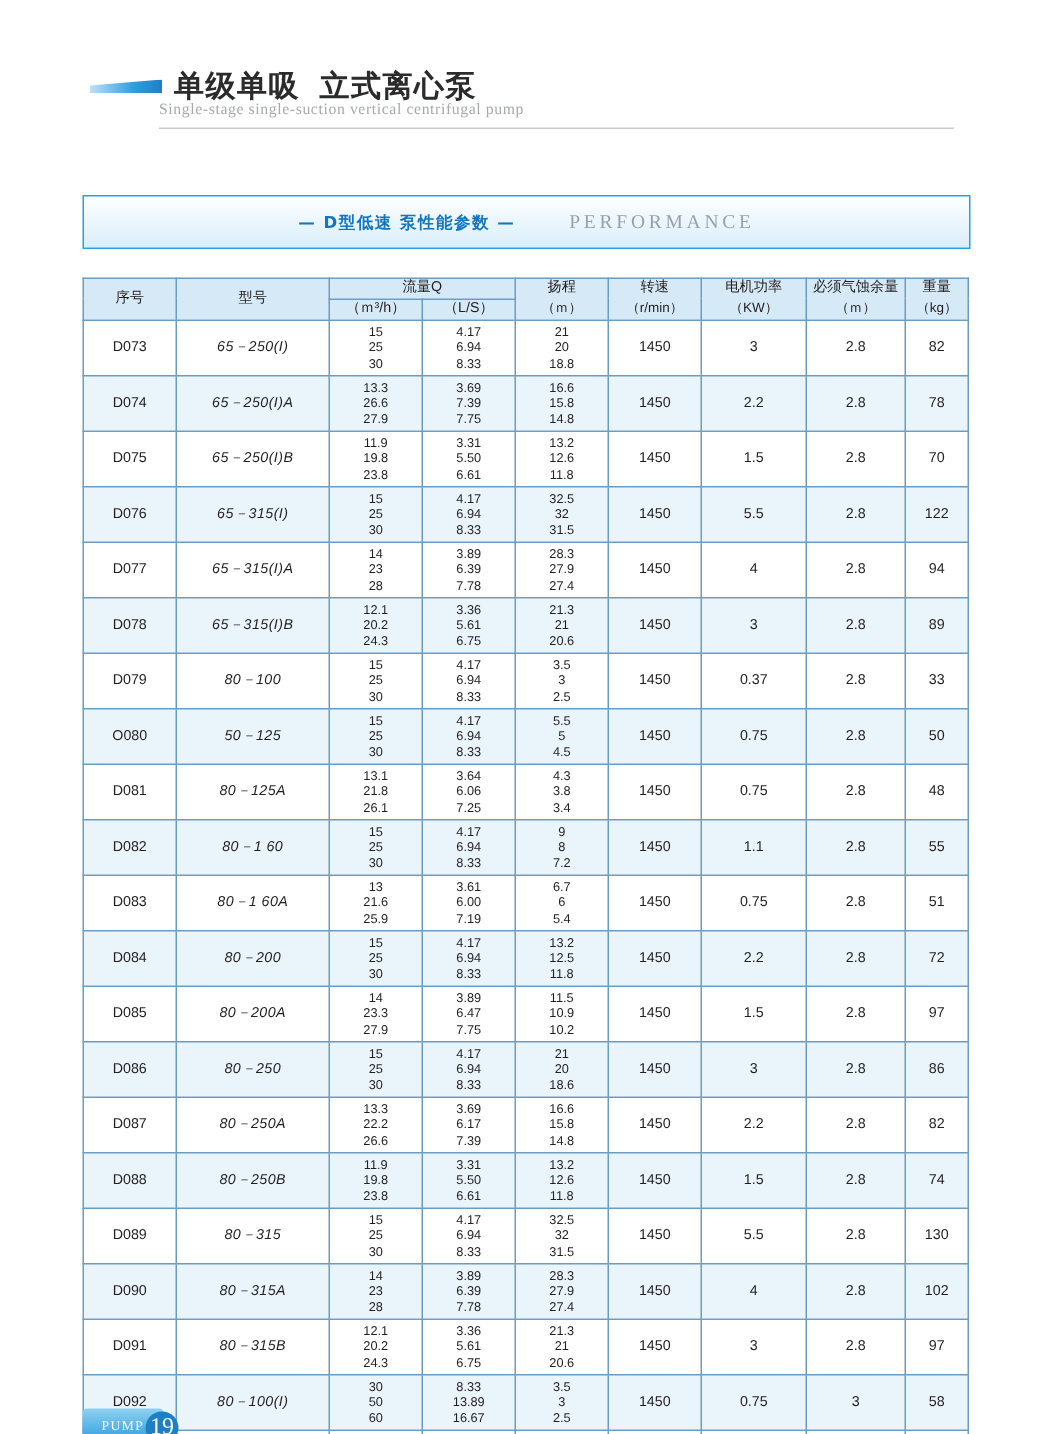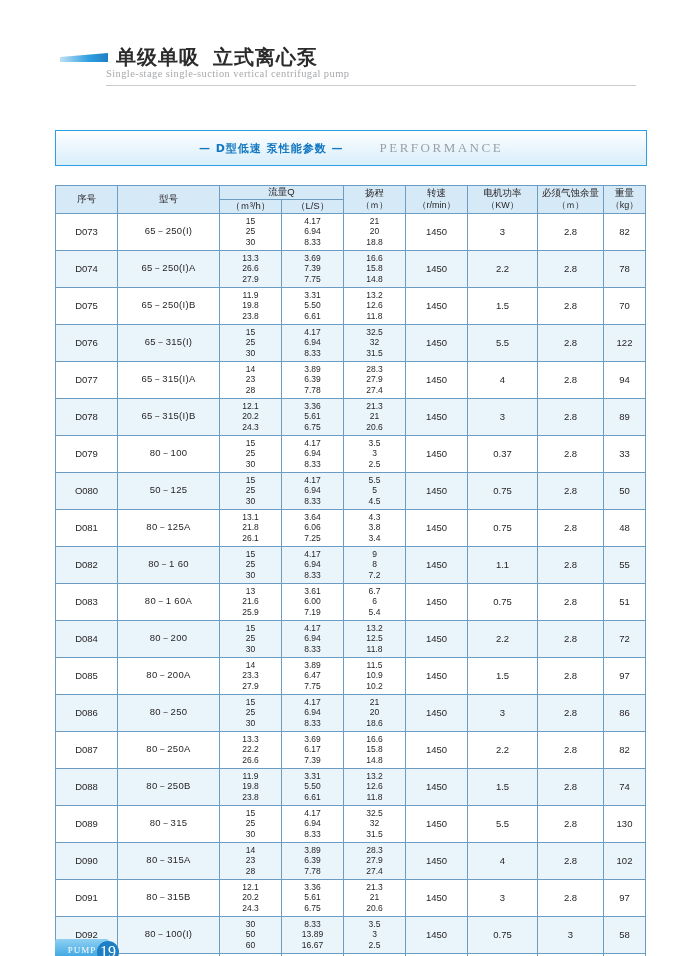--- a/index.html
+++ b/index.html
@@ -144,20 +144,21 @@
     background: #eaf4fb;
   }
   td.seq {
     font-size: 10.5px;
   }
   td.model {
     font-size: 10.5px;
     text-align: left;
     padding-left: 14px;
     letter-spacing: 0.3px;
+    font-style: italic;
   }
   .stack {
     display: flex;
     flex-direction: column;
     justify-content: center;
     line-height: 1.22;
     font-size: 8.5px;
     padding: 1px 0;
   }
   .stack span { display: block; }

